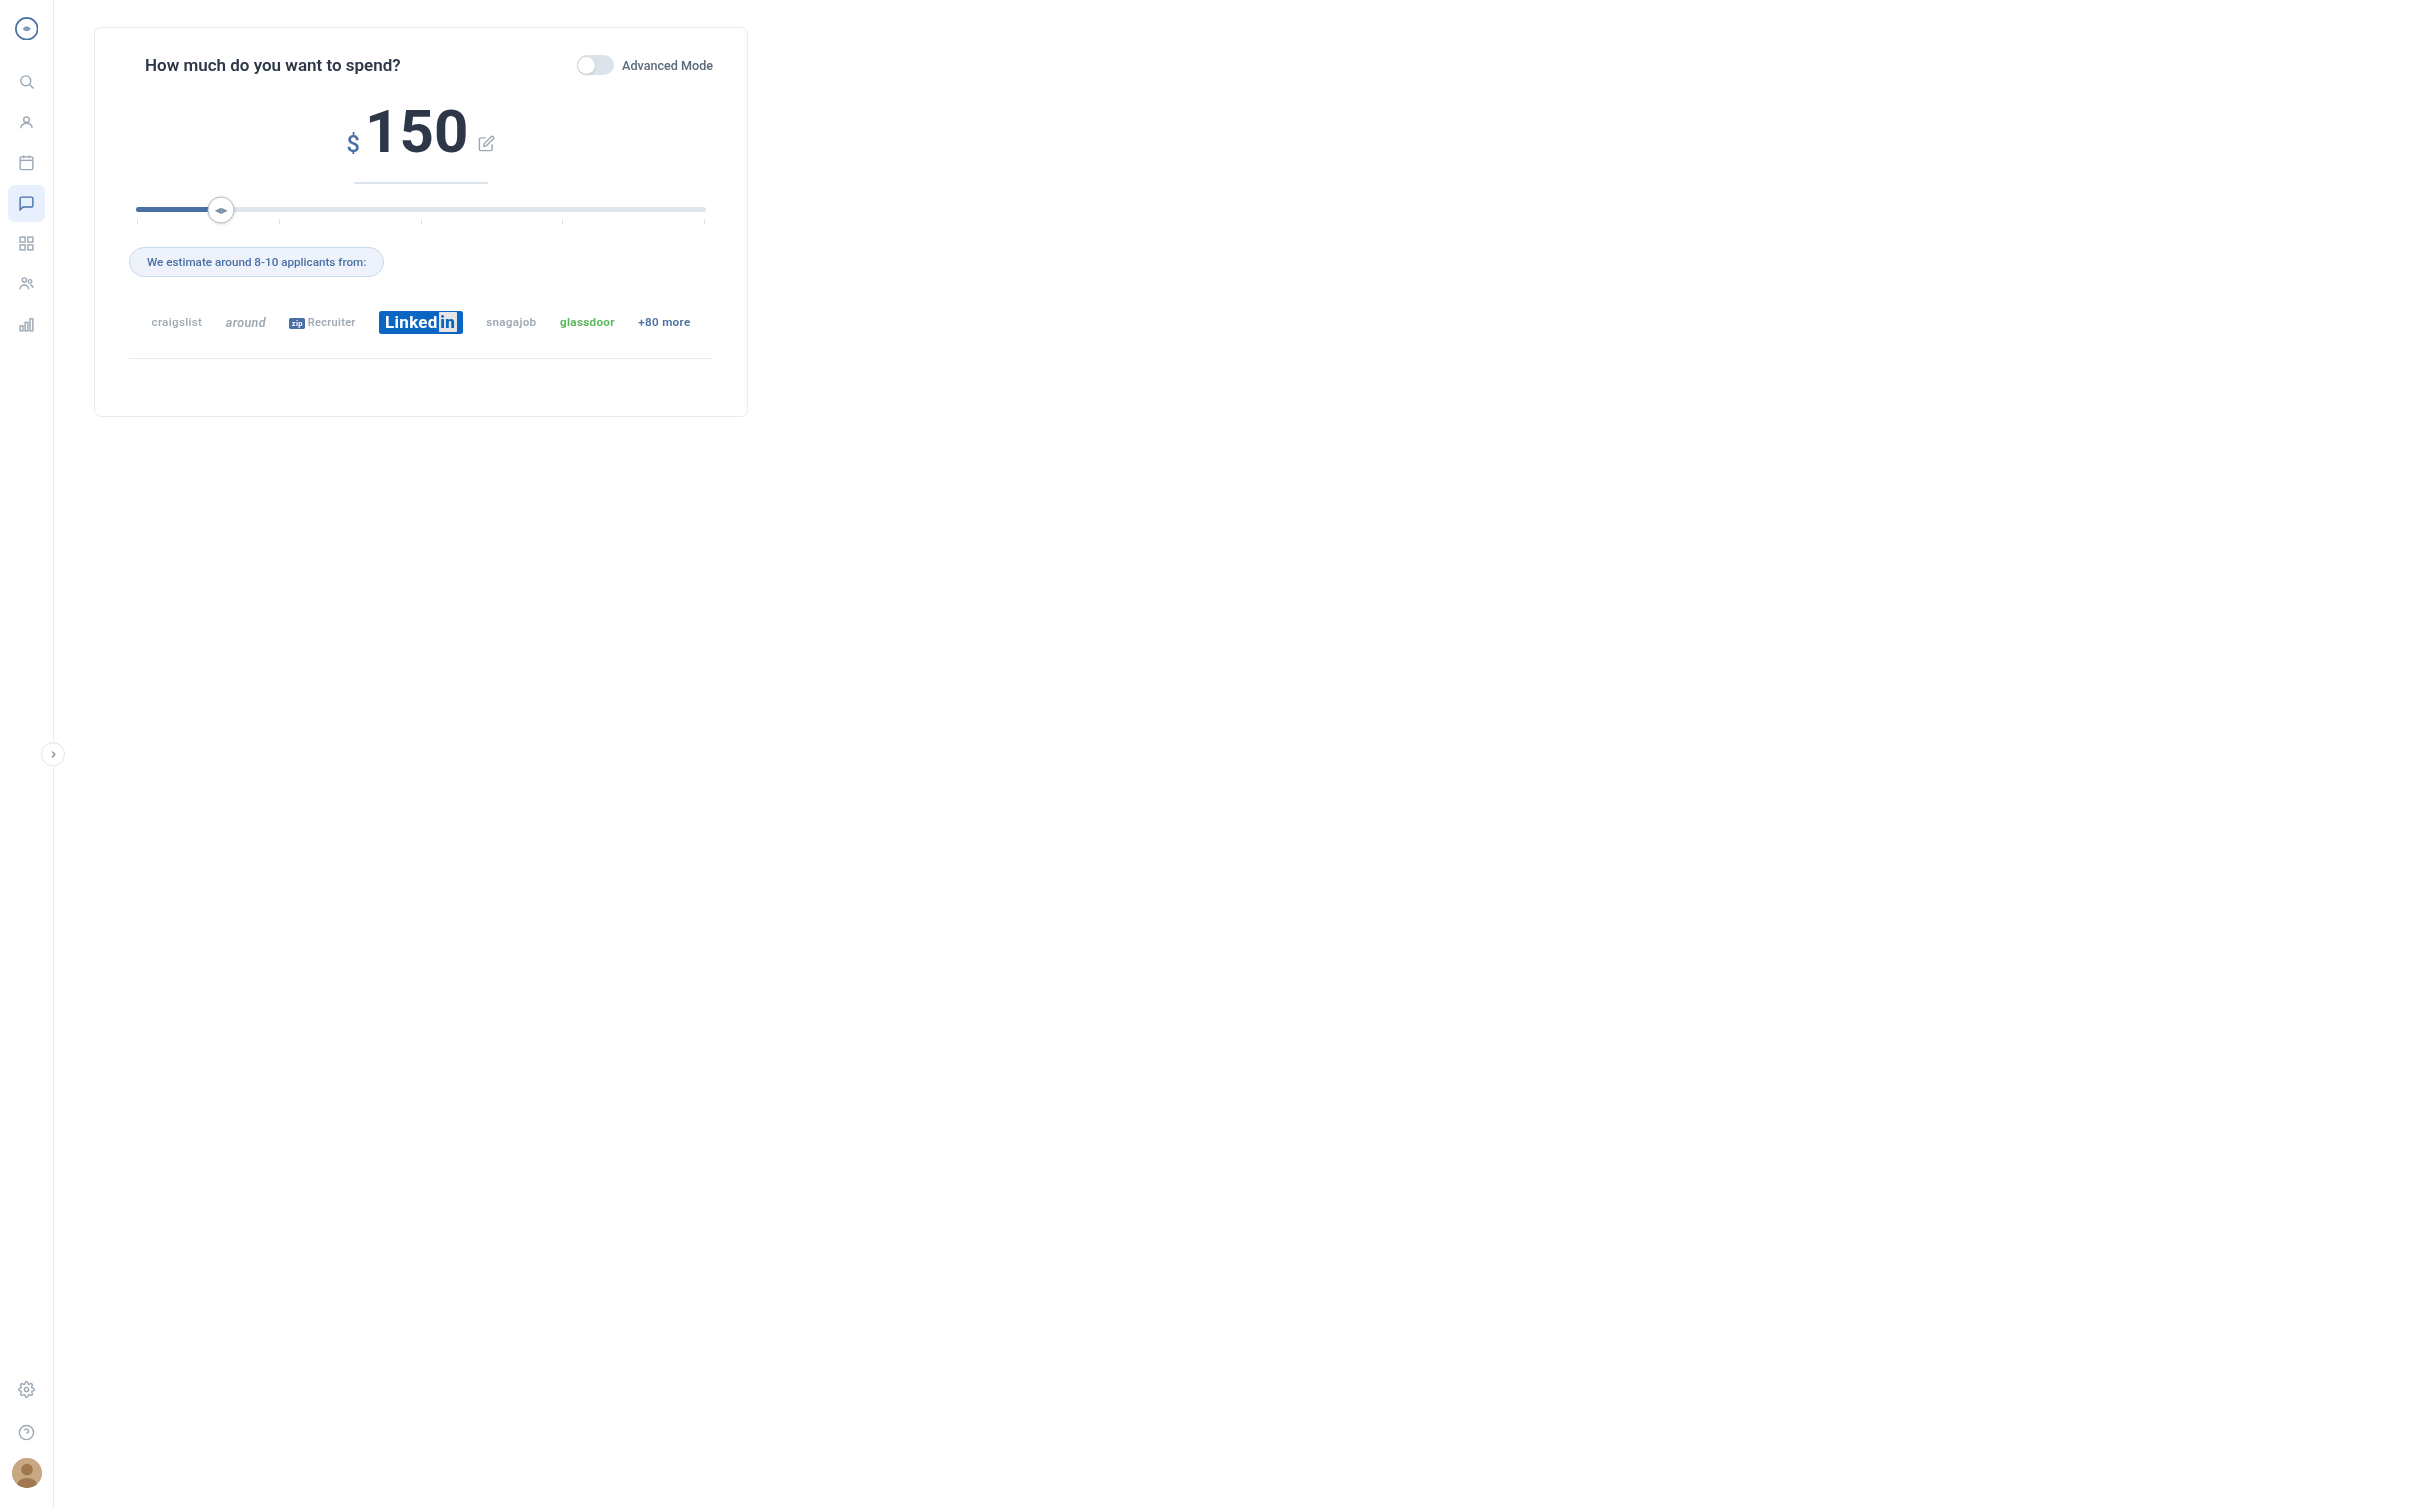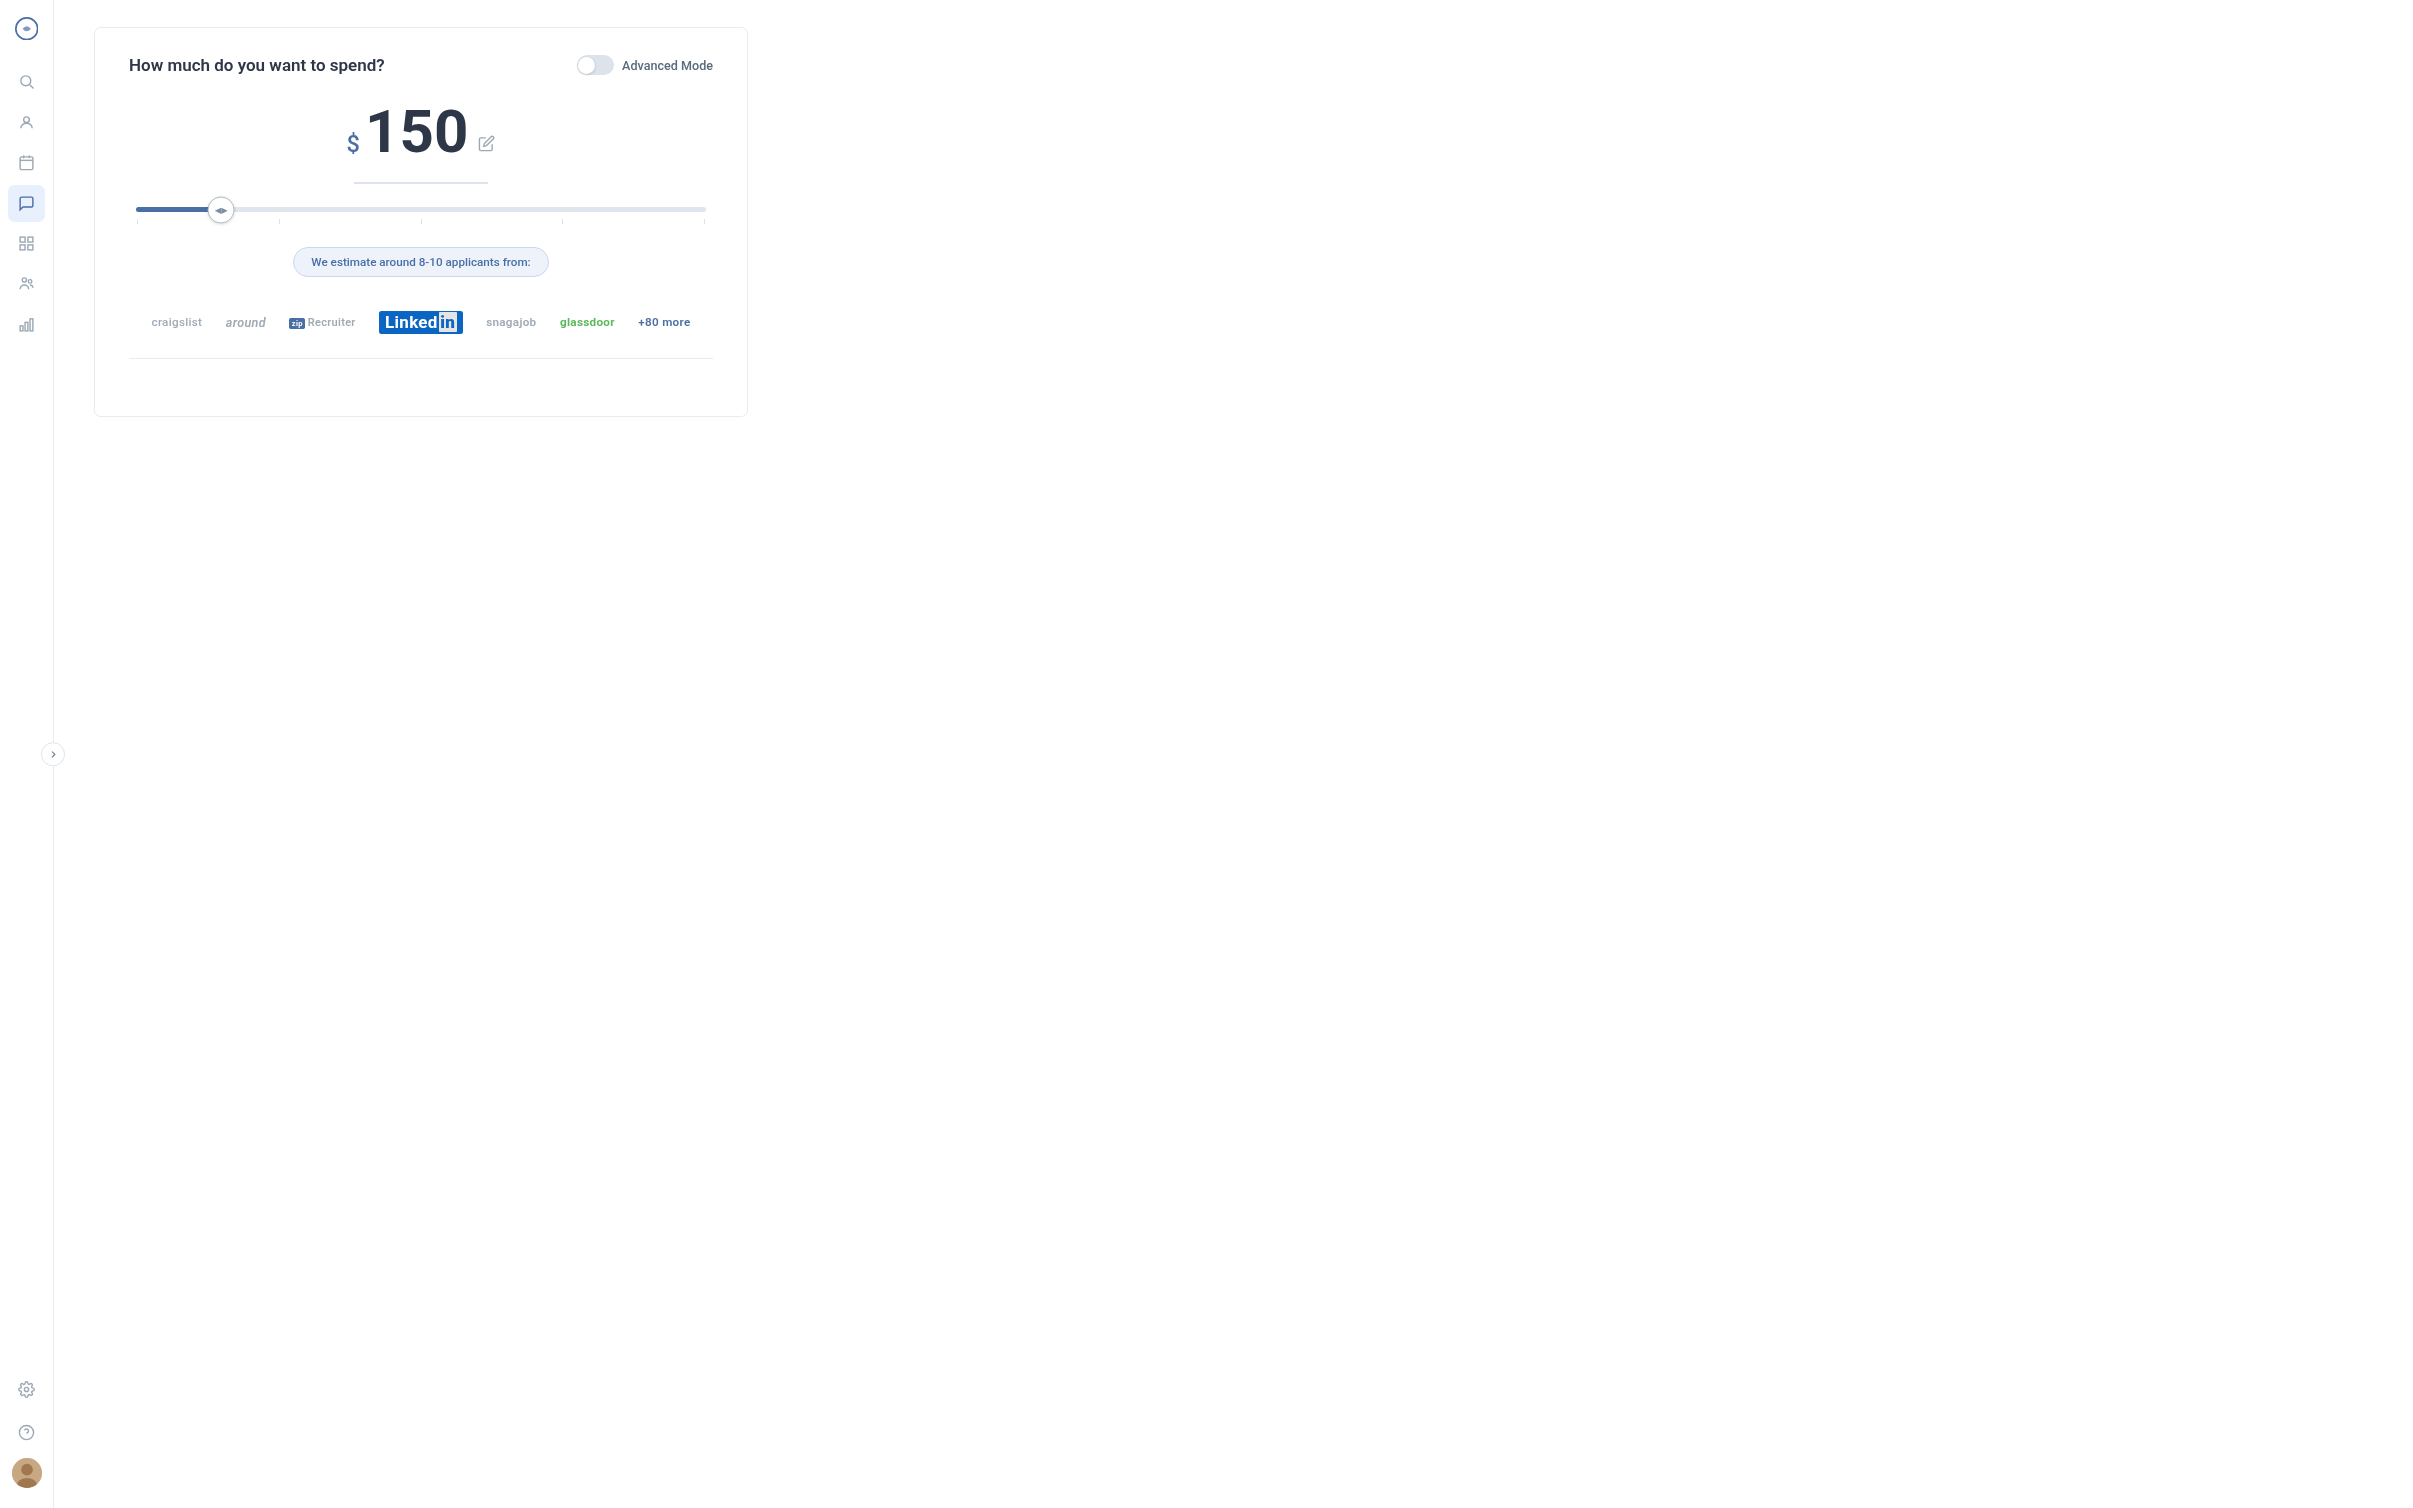--- a/index.html
+++ b/index.html
@@ -153,20 +153,21 @@
       border-radius: 6.7px;
       padding: 27px 34px 34px 34px;
       max-width: 654px;
     }
 
     .spend-header {
       display: flex;
       align-items: center;
       justify-content: space-between;
       margin-bottom: 27px;
+      margin-left: 16px;
     }
     .spend-question {
       font-size: 17px;
       font-weight: 600;
       color: #2d3748;
     }
     .advanced-mode-row {
       display: flex;
       align-items: center;
       gap: 8.4px;
@@ -290,21 +291,20 @@
       border: 0.8px solid #c8d8f0;
       border-radius: 17px;
       padding: 6.7px 17px;
       display: inline-block;
       margin: 0 auto 17px auto;
       font-size: 11.7px;
       color: #4a6fa5;
       font-weight: 500;
     }
     .estimate-row {
-      text-align: center;
       margin-bottom: 17px;
     }
 
     
     .job-boards {
       display: flex;
       align-items: center;
       justify-content: center;
       gap: 23.5px;
       flex-wrap: wrap;

